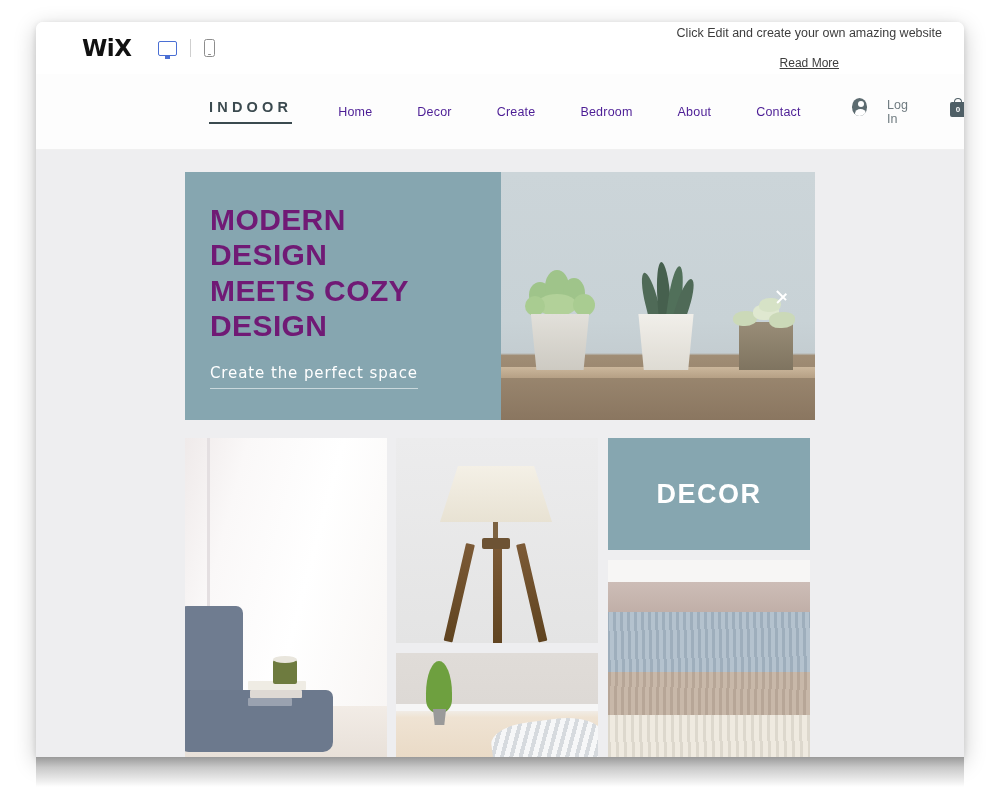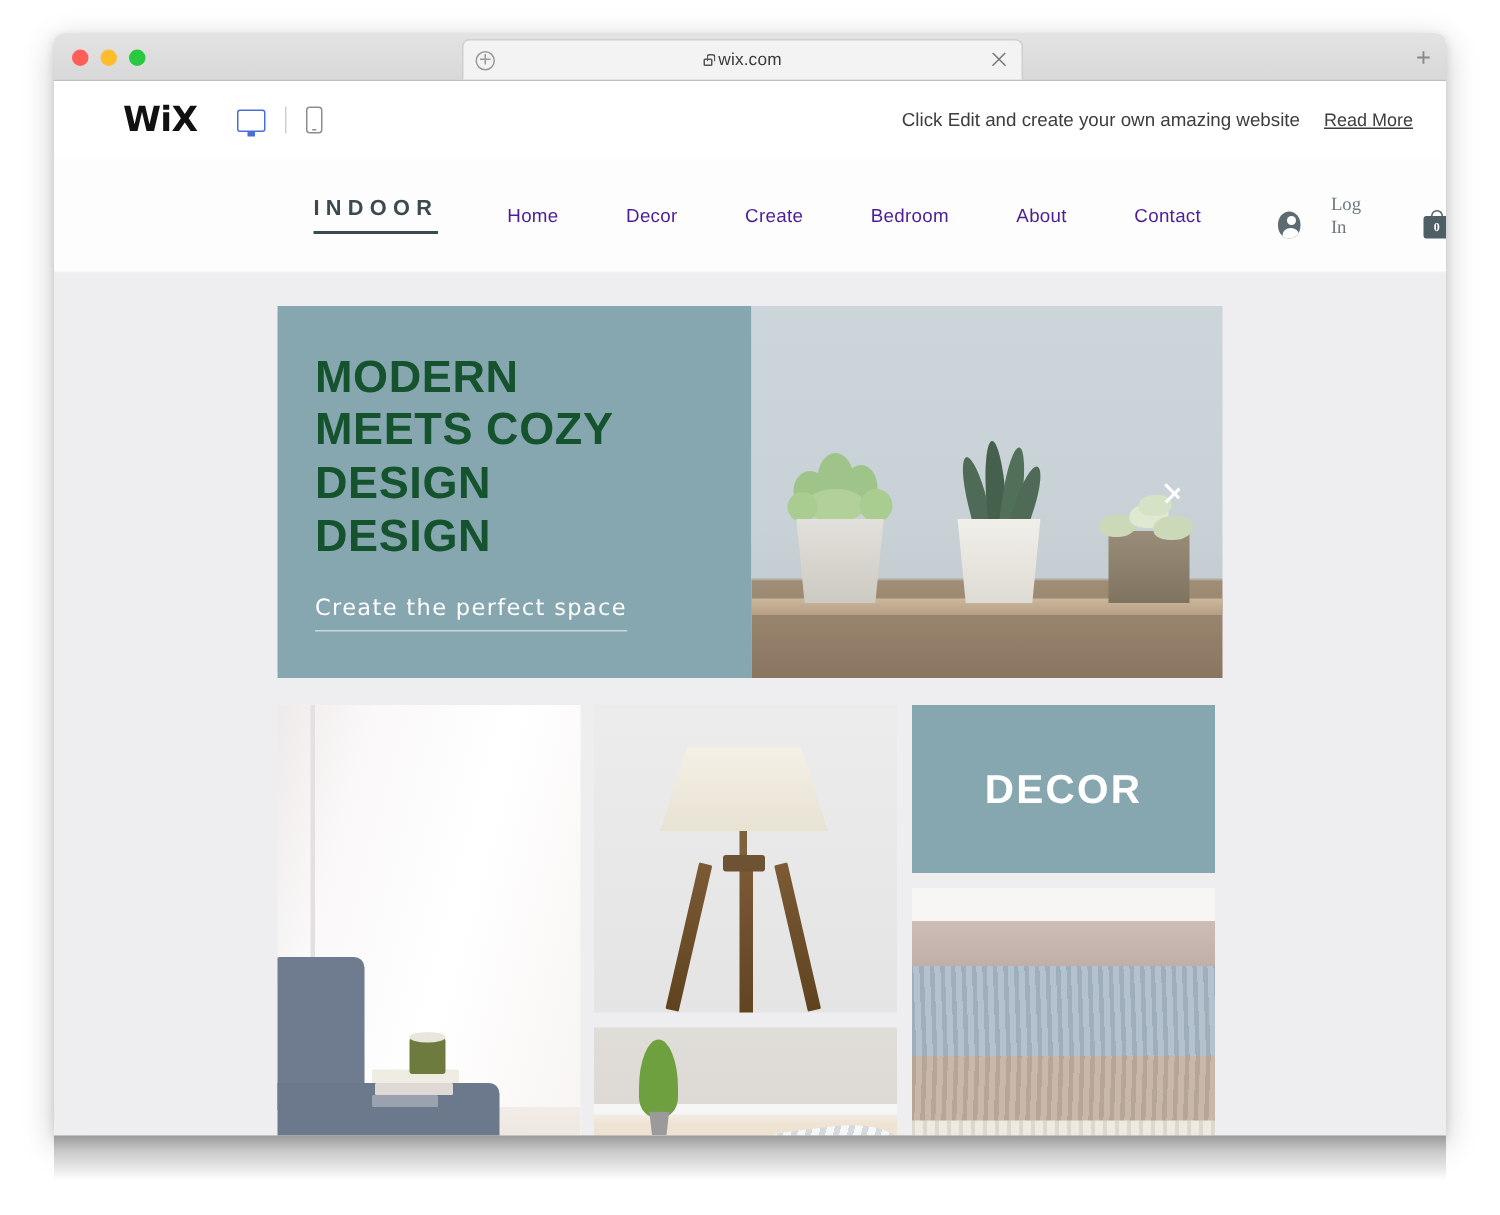--- a/index.html
+++ b/index.html
@@ -136,21 +136,21 @@
     border: 1.6px solid #8d8d8d; border-radius: 2.5px;
     position: relative;
   }
   .ico-mobile::after {
     content: ""; position: absolute; left: 3px; bottom: 1px;
     width: 3px; height: 1.5px; background: #8d8d8d; border-radius: 1px;
   }
 
   .wixbar-right {
     margin-left: auto;
-    display: flex; align-items: center; gap: 16px;
+    display: flex; align-items: center; gap: 16px; flex-direction: column;
   }
   .promo-text { font-size: 12.5px; color: #3d3d3d; }
   .read-more {
     font-size: 12px; color: #3d3d3d;
     text-decoration: underline; cursor: pointer;
   }
   .edit-btn {
     background: #3e6ef5; color: #fff;
     font-size: 12.5px; font-weight: bold;
     padding: 9px 22px; border-radius: 18px;
@@ -172,21 +172,21 @@
     border-bottom: 2px solid #3b4a4f;
     padding-bottom: 7px;
     margin-right: 46px;
     cursor: pointer;
   }
   .navlink {
     font-size: 12.5px; color: #4c1d95;
     margin-right: 45px; cursor: pointer;
     letter-spacing: .2px;
   }
-  .nav-right { margin-left: 6px; display: flex; align-items: flex-end; gap: 20px; font-family: Liberation Serif, serif; }
+  .nav-right { margin-left: 6px; display: flex; align-items: flex-start; gap: 20px; }
   .avatar-ico {
     width: 18px; height: 18px; border-radius: 50%;
     background: #5c6b70; position: relative; overflow: hidden;
   }
   .avatar-ico::before {
     content: ""; position: absolute; left: 6px; top: 3px;
     width: 6px; height: 6px; border-radius: 50%; background: #fff;
   }
   .avatar-ico::after {
     content: ""; position: absolute; left: 3.5px; top: 11px;
@@ -226,21 +226,21 @@
     width: 630px; height: 248px;
     display: flex;
   }
   .hero-left {
     width: 316px; height: 100%;
     background: #86a6b0;
     padding: 30px 0 0 25px;
   }
   .hero-title {
     font-size: 30px; font-weight: bold;
-    color: #14532d; line-height: 1.18;
+    color: #701a75; line-height: 1.18;
     letter-spacing: .4px;
     font-family: "Liberation Sans", sans-serif;
   }
   .hero-link {
     display: inline-block;
     margin-top: 20px;
     font-size: 15px; color: #ffffff;
     letter-spacing: .9px;
     border-bottom: 1.5px solid #c9d8dc;
     padding-bottom: 6px;
@@ -368,38 +368,20 @@
   .bl3 { top: 112px; height: 48px; background: repeating-linear-gradient(92deg, #b7a697 0 3px, #c8b8a9 3px 7px);
     border-radius: 0 34px 12px 0; }
   .bl4 { top: 155px; height: 56px; background: repeating-linear-gradient(89deg, #ddd8cd 0 3px, #efeae0 3px 8px);
     border-radius: 0 30px 0 0; }
 </style>
 </head>
 <body>
 
 <div class="window">
 
-  <div class="tabbar">
-    <div class="traffic">
-      <span class="dot red"></span>
-      <span class="dot amber"></span>
-      <span class="dot green"></span>
-    </div>
-
-    <div class="tab">
-      <span class="tab-favicon"></span>
-      <span class="tab-title">
-        <span class="lock-glyph"></span>
-        <span>wix.com</span>
-      </span>
-      <span class="tab-close"></span>
-    </div>
-
-    <div class="newtab">+</div>
-  </div>
 
   <div class="wixbar">
     <div class="wix-logo">WiX</div>
     <div class="device-icons">
       <span class="ico-desktop"></span>
       <span class="vdiv"></span>
       <span class="ico-mobile"></span>
     </div>
     <div class="wixbar-right">
       <span class="promo-text">Click Edit and create your own amazing website</span>
@@ -425,22 +407,22 @@
       </span>
     </div>
   </div>
 
   <div class="site-body">
 
     <div class="hero">
       <div class="hero-left">
         <div class="hero-title">
           <div>MODERN</div>
+          <div>DESIGN</div>
           <div>MEETS COZY</div>
-          <div>DESIGN</div>
           <div>DESIGN</div>
         </div>
         <span class="hero-link">Create the perfect space</span>
       </div>
 
       <div class="hero-right">
         <div class="shelf-top"></div>
         <div class="shelf"></div>
 
         <div class="pot pot1">

